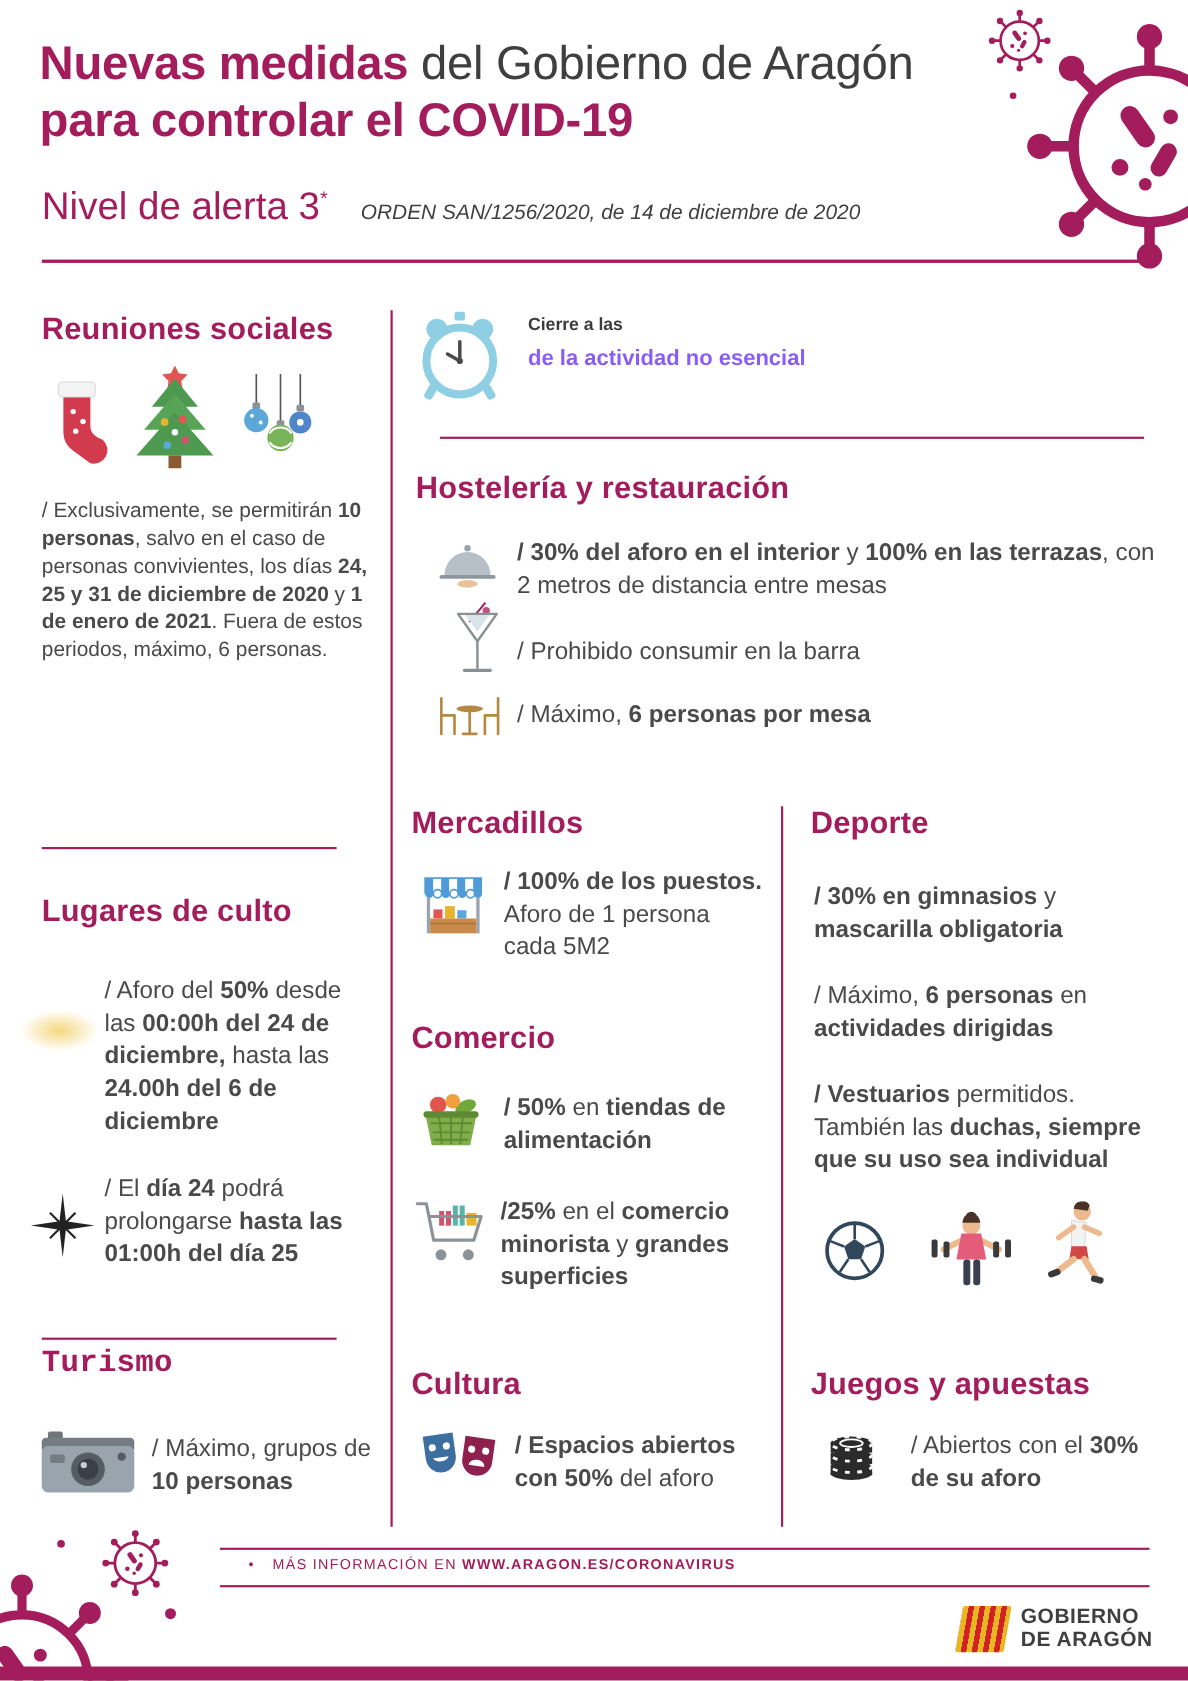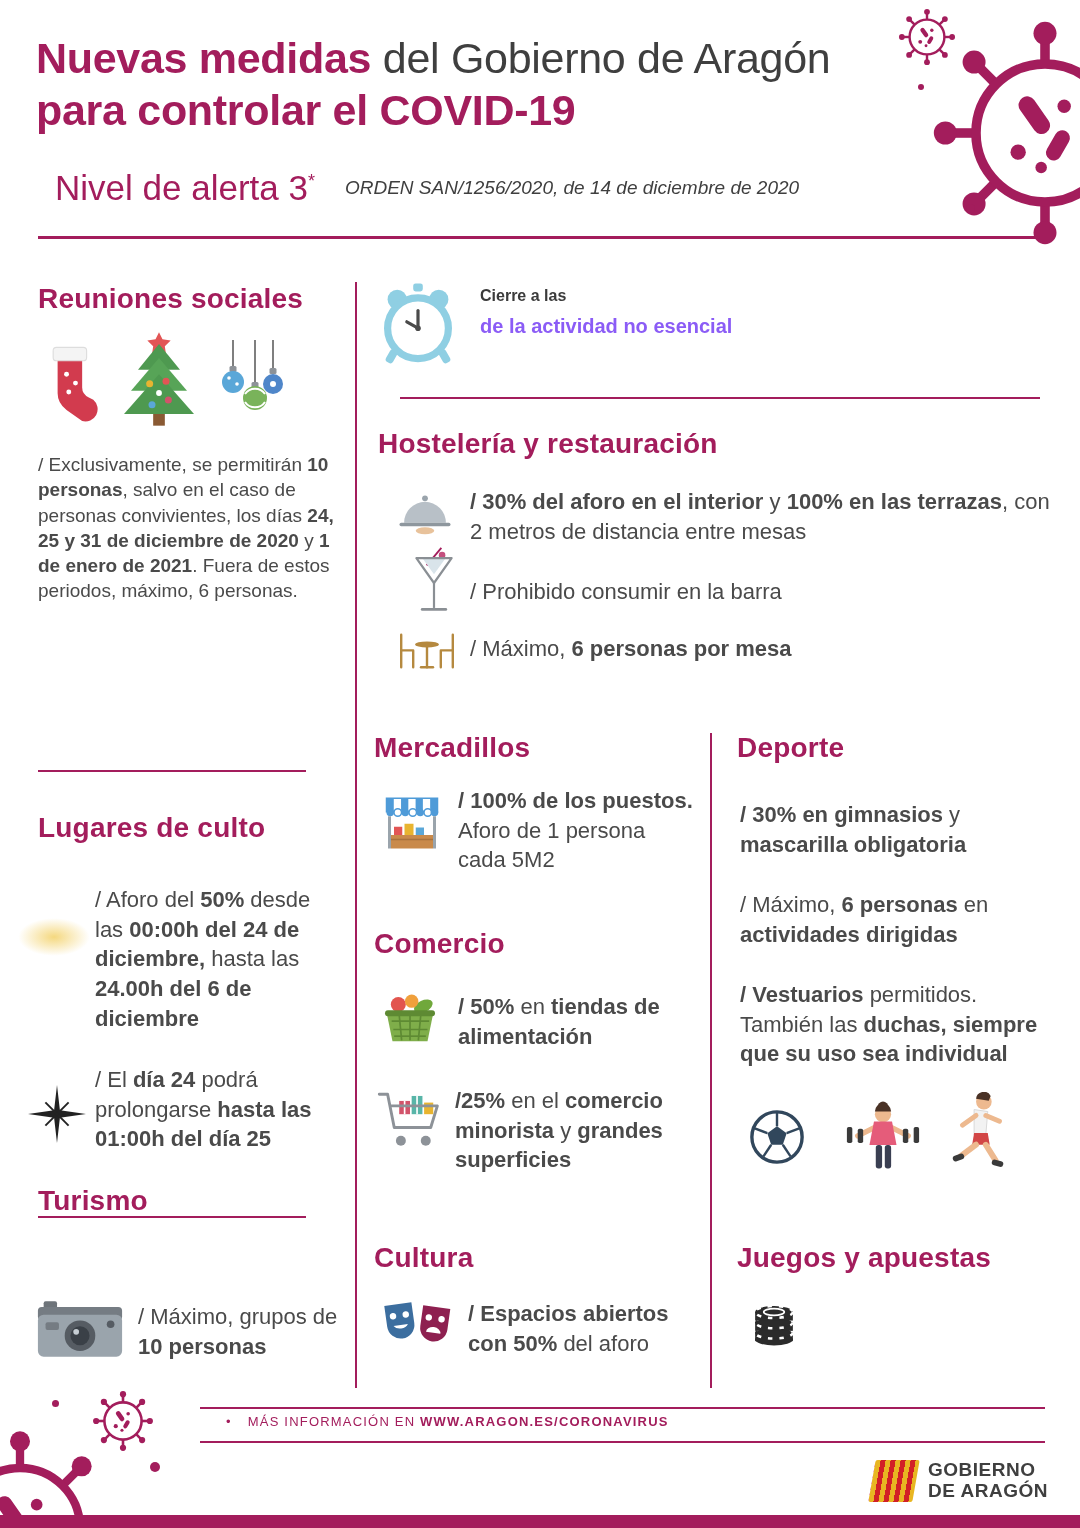--- a/index.html
+++ b/index.html
@@ -297,21 +297,21 @@
         <ellipse cx="35" cy="28" rx="22" ry="7" fill="#2B2B2B" stroke="#FFFFFF" stroke-width="3" stroke-dasharray="5 8"></ellipse>
         <rect x="13" y="16" width="44" height="10" fill="#2B2B2B"></rect>
         <ellipse cx="35" cy="16" rx="22" ry="7" fill="#2B2B2B" stroke="#FFFFFF" stroke-width="3" stroke-dasharray="5 8"></ellipse>
         <ellipse cx="35" cy="16" rx="12" ry="4" fill="none" stroke="#FFFFFF" stroke-width="2"></ellipse>
       </symbol>
     </defs>
   </svg>
 
   <div class="abs title" style="left:36px;top:32px;width:820px;"><span class="b accent">Nuevas medidas</span><span> del Gobierno de Aragón </span><span class="b accent">para controlar el COVID-19</span></div>
 
-  <div class="abs alert-row" style="left:55px;top:168px;align-items:center;">
+  <div class="abs alert-row" style="left:38px;top:168px;">
     <span class="alert"><span>Nivel de alerta 3</span><sup>*</sup></span>
     <span class="order">ORDEN SAN/1256/2020, de 14 de diciembre de 2020</span>
   </div>
 
   <div class="hrule thick" style="left:38px;top:236px;width:1004px;"></div>
 
   <svg class="abs" style="left:930px;top:18px;width:230px;height:230px;">
       <use href="#sym-virus"></use>
     </svg>
   <svg class="abs" style="left:898px;top:8px;width:58px;height:58px;">
@@ -345,21 +345,21 @@
   <div class="glow" style="left:18px;top:918px;width:72px;height:38px;"></div>
   <div class="abs bullet" style="left:95px;top:885px;width:240px;"><span>/ Aforo del </span><span class="b">50%</span><span>  desde las </span><span class="b">00:00h del 24 de diciembre,</span><span> hasta las </span><span class="b">24.00h del 6 de diciembre</span></div>
 
   <svg class="abs" style="left:28px;top:1085px;width:58px;height:58px;">
       <use href="#sym-star"></use>
     </svg>
   <div class="abs bullet" style="left:95px;top:1065px;width:240px;"><span>/ El </span><span class="b">día 24</span><span> podrá prolongarse </span><span class="b">hasta las 01:00h del día 25</span></div>
 
   <div class="hrule" style="left:38px;top:1216px;width:268px;"></div>
 
-  <div class="abs h2" style="left:38px;top:1185px;">Turismo</div>
+  <div class="abs h2" style="left:38px;top:1224px;font-family:Liberation Mono, monospace;">Turismo</div>
   <svg class="abs" style="left:36px;top:1298px;width:88px;height:62px;">
       <use href="#sym-camera"></use>
     </svg>
   <div class="abs bullet" style="left:138px;top:1302px;width:200px;"><span>/ Máximo, grupos de </span><span class="b">10 personas</span></div>
 
   <svg class="abs" style="left:378px;top:282px;width:80px;height:86px;">
       <use href="#sym-clock"></use>
     </svg>
   <div class="abs closure-label" style="left:480px;top:287px;">Cierre a las</div>
   <div class="abs closure-line" style="left:480px;top:315px;">
@@ -418,20 +418,21 @@
       <use href="#sym-weights"></use>
     </svg>
   <svg class="abs" style="left:946px;top:1092px;width:64px;height:82px;">
       <use href="#sym-runner"></use>
     </svg>
 
   <div class="abs h2" style="left:737px;top:1242px;">Juegos y apuestas</div>
   <svg class="abs" style="left:744px;top:1297px;width:60px;height:54px;">
       <use href="#sym-chips"></use>
     </svg>
+  <div class="abs bullet" style="left:828px;top:1299px;width:218px;"><span>/ Abiertos con el </span><span class="b">30% de su aforo</span></div>
 
   <div class="hrule" style="left:200px;top:1407px;width:845px;"></div>
   <div class="abs footer-info" style="left:226px;top:1414px;">
     <span>•</span>
     <span><span>MÁS INFORMACIÓN EN </span><span class="b">WWW.ARAGON.ES/CORONAVIRUS</span></span>
   </div>
   <div class="hrule" style="left:200px;top:1441px;width:845px;"></div>
 
   <svg class="abs" style="left:92px;top:1390px;width:62px;height:62px;">
       <use href="#sym-virus"></use>

